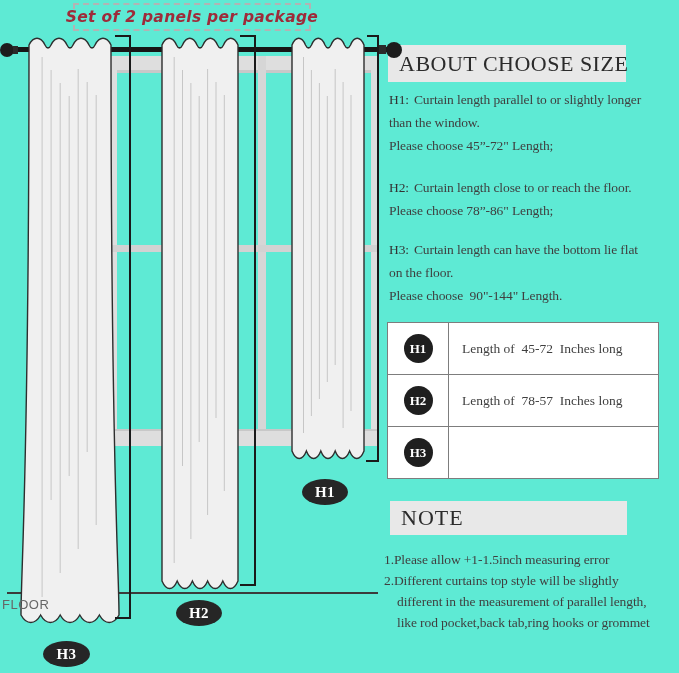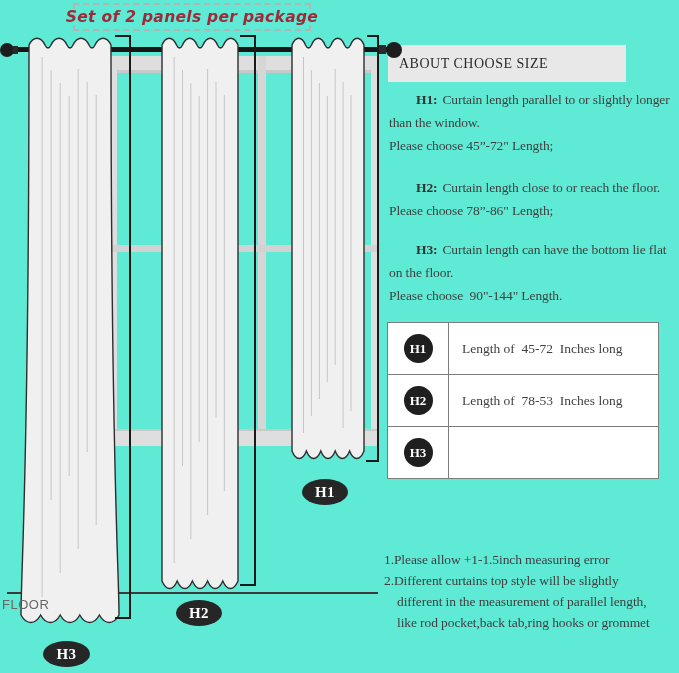--- a/index.html
+++ b/index.html
@@ -45,27 +45,27 @@
   .hbadge{position:absolute;background:#262626;color:#ffffff;border-radius:50%;
           display:flex;align-items:center;justify-content:center;
           font-weight:bold;font-size:15px;letter-spacing:.5px;z-index:6;}
   .hbadge-1{left:302px;top:479px;width:46px;height:26px;}
   .hbadge-2{left:176px;top:600px;width:46px;height:26px;}
   .hbadge-3{left:43px;top:641px;width:47px;height:26px;}
 
   
   .hdr{position:absolute;left:388px;top:45px;width:238px;height:37px;background:#e8e8e8;
        display:flex;align-items:center;}
-  .hdr span{font-size:14px;color:#2b2b2b;padding-left:11px;letter-spacing:.5px;white-space:pre;}
+  .hdr span{font-size:22px;color:#2b2b2b;padding-left:11px;letter-spacing:.5px;white-space:pre;}
 
   .size-block{position:absolute;left:389px;width:292px;}
   .sb1{top:88px;} .sb2{top:176px;} .sb3{top:238px;}
   .pline{line-height:23px;font-size:13.5px;color:#3f3f3f;white-space:pre;letter-spacing:-.1px;}
   .pline:empty{display:none;}
-  .plabel{font-weight:bold;margin-right:5px;color:#333;margin-left:27px;}
+  .plabel{font-weight:normal;margin-right:5px;color:#333;}
 
   .stable{position:absolute;left:387px;top:322px;width:270px;border:1px solid #7d7d7d;background:#fff;}
   .trow{display:flex;height:51px;border-bottom:1px solid #7d7d7d;align-items:stretch;}
   .trow:last-child{border-bottom:none;}
   .tc1{width:60px;border-right:1px solid #7d7d7d;display:flex;align-items:center;justify-content:center;}
   .tbadge{width:29px;height:29px;border-radius:50%;background:#1f1f1f;color:#fff;
           display:flex;align-items:center;justify-content:center;font-weight:bold;font-size:13px;}
   .tc2{flex:1;display:flex;align-items:center;padding-left:13px;font-size:13.5px;color:#3f3f3f;white-space:pre;}
 
   .notehdr{position:absolute;left:390px;top:501px;width:237px;height:34px;background:#e8e8e8;
@@ -176,29 +176,32 @@
     <div class="trow">
       <div class="tc1">
           <div class="tbadge">H1</div>
         </div>
       <div class="tc2">Length of  45-72  Inches long</div>
     </div>
     <div class="trow">
       <div class="tc1">
           <div class="tbadge">H2</div>
         </div>
-      <div class="tc2">Length of  78-53  Inches long</div>
+      <div class="tc2">Length of  78-57  Inches long</div>
     </div>
     <div class="trow">
       <div class="tc1">
           <div class="tbadge">H3</div>
         </div>
     </div>
   </div>
 
+  <div class="notehdr">
+    <span>NOTE</span>
+  </div>
   <div class="notes">
     <div class="nline">1.Please allow +1-1.5inch measuring error</div>
     <div class="nline">2.Different curtains top style will be slightly</div>
     <div class="nline indent">different in the measurement of parallel length,</div>
     <div class="nline indent">like rod pocket,back tab,ring hooks or grommet</div>
   </div>
 
 </div>
 
 </body></html>

